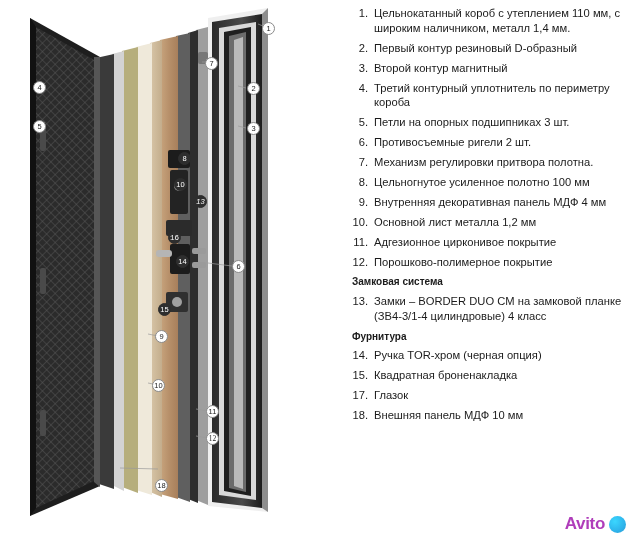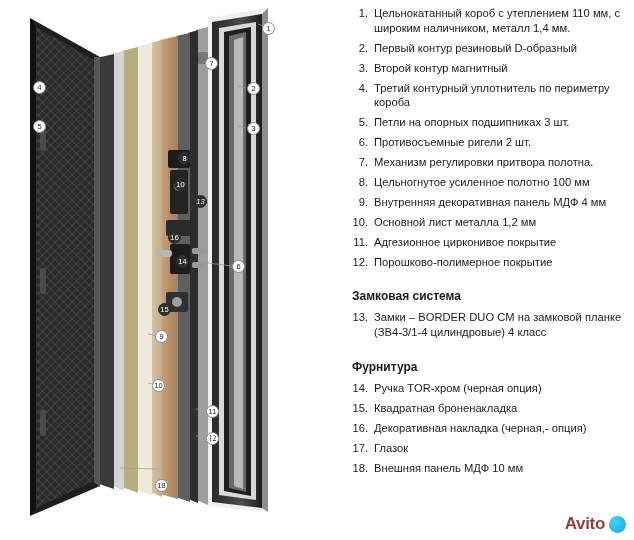--- a/index.html
+++ b/index.html
@@ -53,39 +53,39 @@
     text-align: right;
     padding-right: 6px;
     box-sizing: border-box;
     color: #1b1b1b;
   }
   .li .txt {
     flex: 1 1 auto;
   }
   .subhead {
     font-weight: bold;
-    margin: 20px 0 5px 0;
-    font-size: 12px;
+    margin: 6px 0 5px 0;
+    font-size: 10px;
     color: #1b1b1b;
   }
 
   
   #watermark {
     position: absolute;
     right: 8px;
     bottom: 6px;
     display: flex;
     align-items: center;
     gap: 4px;
     opacity: 0.85;
   }
   #watermark .avitoMark {
     font-size: 17px;
     font-weight: bold;
-    color: #7f1d1d;
+    color: #a21caf;
     letter-spacing: -0.3px;
   }
   #watermark .dot {
     width: 17px;
     height: 17px;
     border-radius: 50%;
     background: #0af;
     background: radial-gradient(circle at 35% 32%, #19d0ff 0%, #0aa7e8 60%, #0a86c8 100%);
   }
 
@@ -290,24 +290,20 @@
     <div class="subhead">Фурнитура</div>
     <div class="li">
       <div class="num">14.</div>
       <div class="txt">Ручка TOR-хром (черная опция)</div>
     </div>
     <div class="li">
       <div class="num">15.</div>
       <div class="txt">Квадратная броненакладка</div>
     </div>
     <div class="li">
-      <div class="num">16.</div>
-      <div class="txt">Декоративная накладка (черная,- опция)</div>
-    </div>
-    <div class="li">
       <div class="num">17.</div>
       <div class="txt">Глазок</div>
     </div>
     <div class="li">
       <div class="num">18.</div>
       <div class="txt">Внешняя панель МДФ 10 мм</div>
     </div>
   </div>
 
   <div id="watermark">

